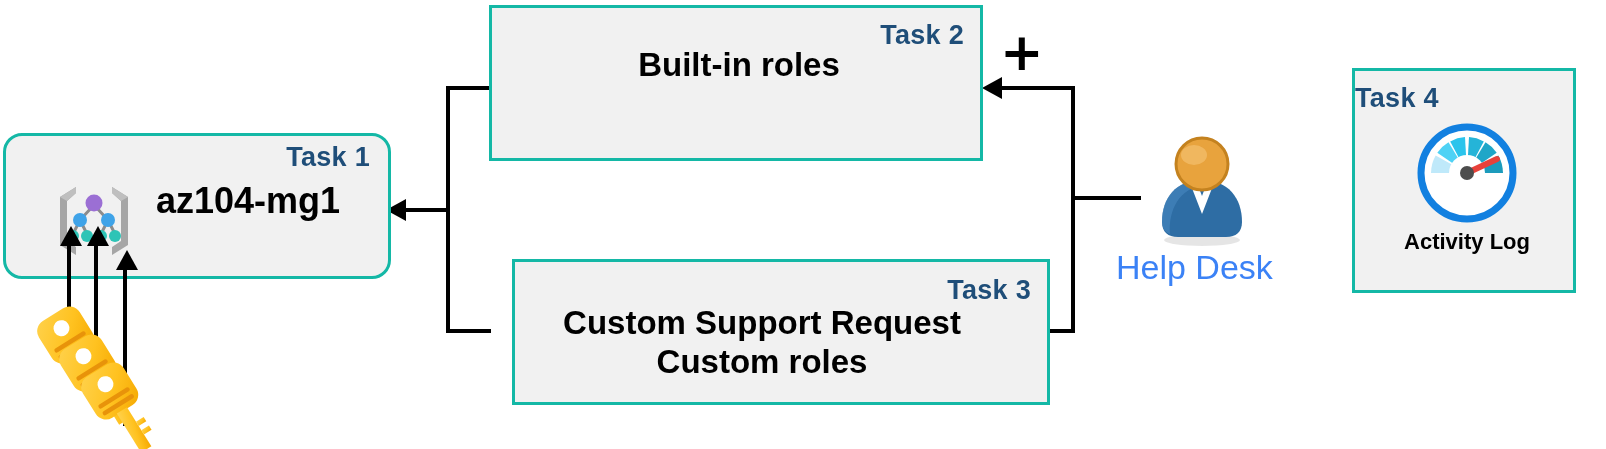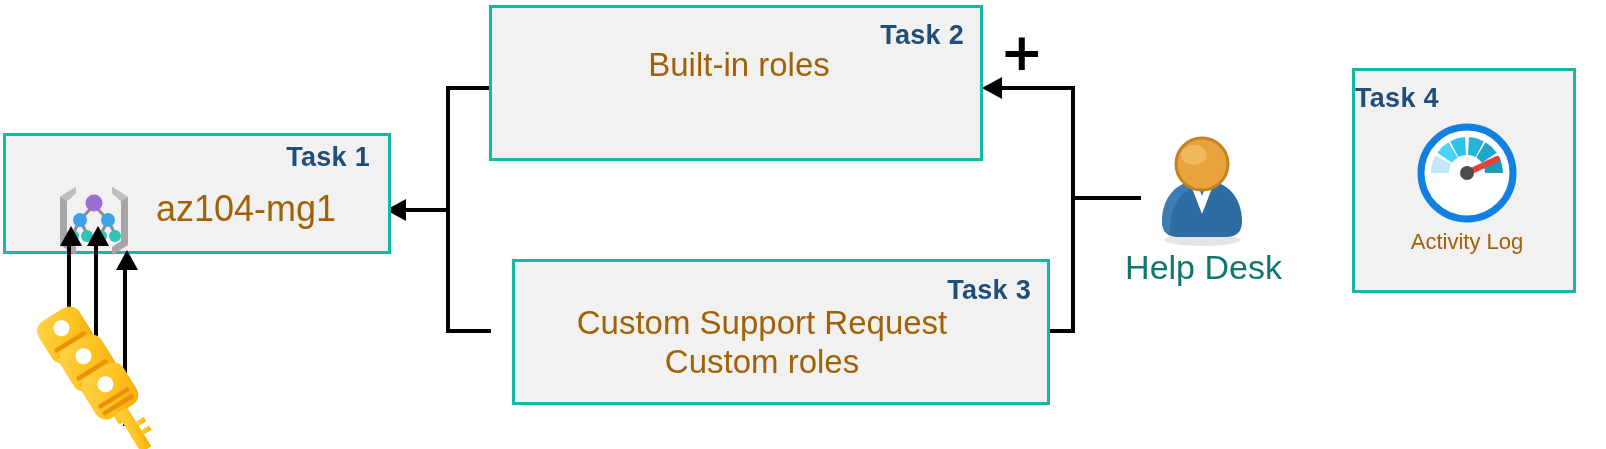--- a/index.html
+++ b/index.html
@@ -28,32 +28,33 @@
   .task-label {
     position: absolute;
     color: #1f4e79;
     font-weight: bold;
     font-size: 27px;
     letter-spacing: 0.3px;
     white-space: nowrap;
   }
   .box-text {
     position: absolute;
-    color: #a16207;
+    color: #000000;
     font-size: 33px;
     line-height: 1.18;
     text-align: center;
     white-space: nowrap;
-  }
-
-  
-  #task1 { left: 3px; top: 133px; width: 388px; height: 121px; }
+    font-weight: bold;
+  }
+
+  
+  #task1 { left: 3px; top: 133px; width: 388px; height: 146px; border-radius: 19px; }
   #task1 .task-label { right: 18px; top: 6px; }
   #task1-name {
-    left: 150px; top: 52px; width: 230px;
+    left: 150px; top: 44px; width: 230px;
     text-align: left; font-size: 36px;
   }
 
   
   #mg-icon {
     position: absolute;
     left: 48px;
     top: 47px;
     width: 80px;
     height: 77px;
@@ -134,24 +135,24 @@
     left: 26px;
     top: 0;
     width: 100px;
     height: 110px;
   }
   #user-caption {
     position: absolute;
     left: -10px;
     top: 112px;
     width: 175px;
-    text-align: center;
+    text-align: left;
     font-size: 34px;
     line-height: 1.16;
-    color: #0f766e;
+    color: #3b82f6;
     white-space: nowrap;
   }
 
   
   #keys-icon {
     position: absolute;
     left: 34px;
     top: 302px;
     width: 122px;
     height: 147px;

